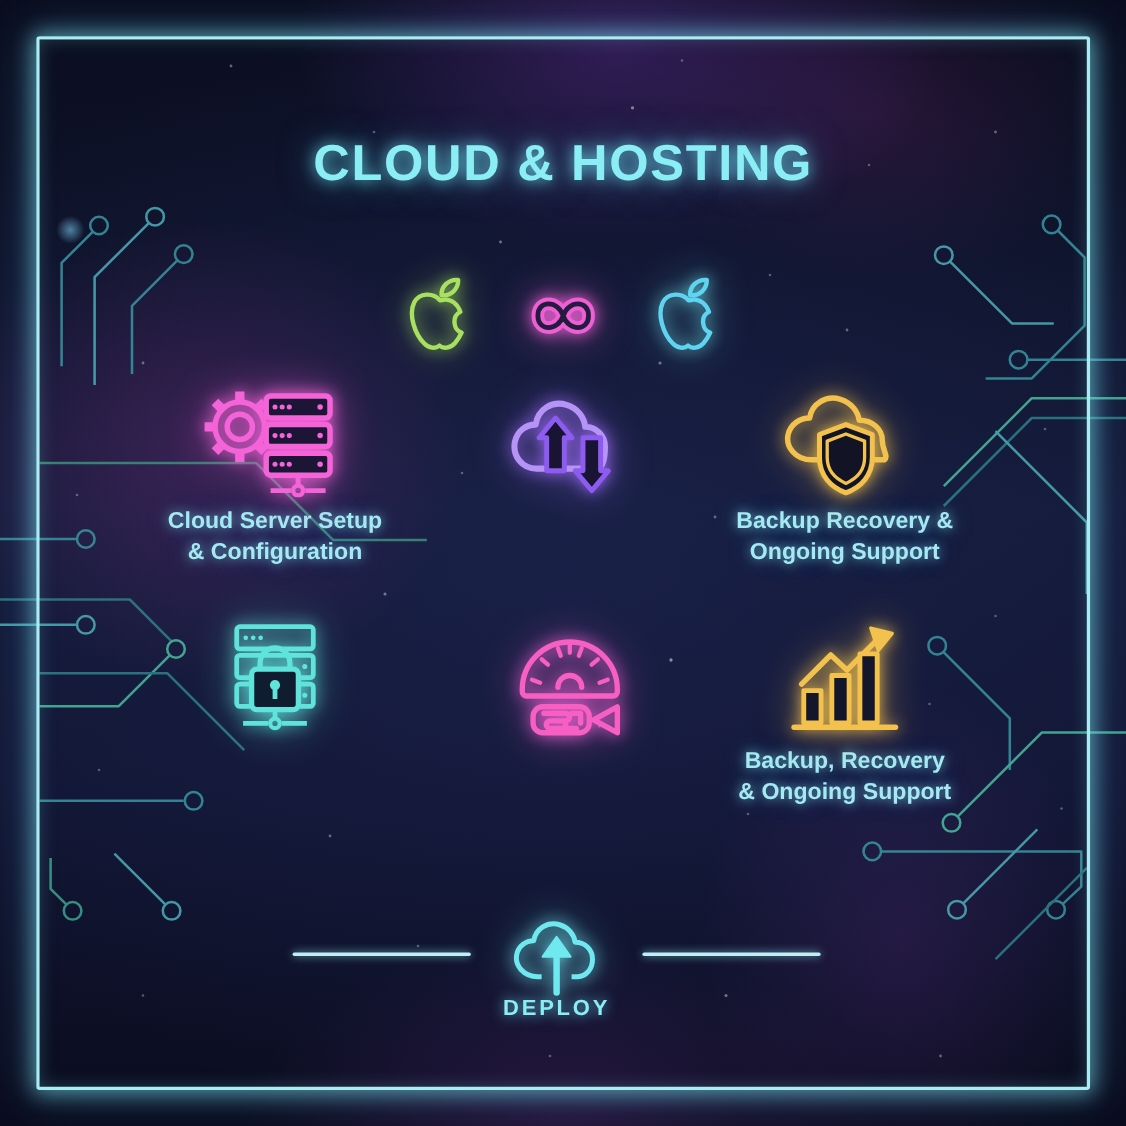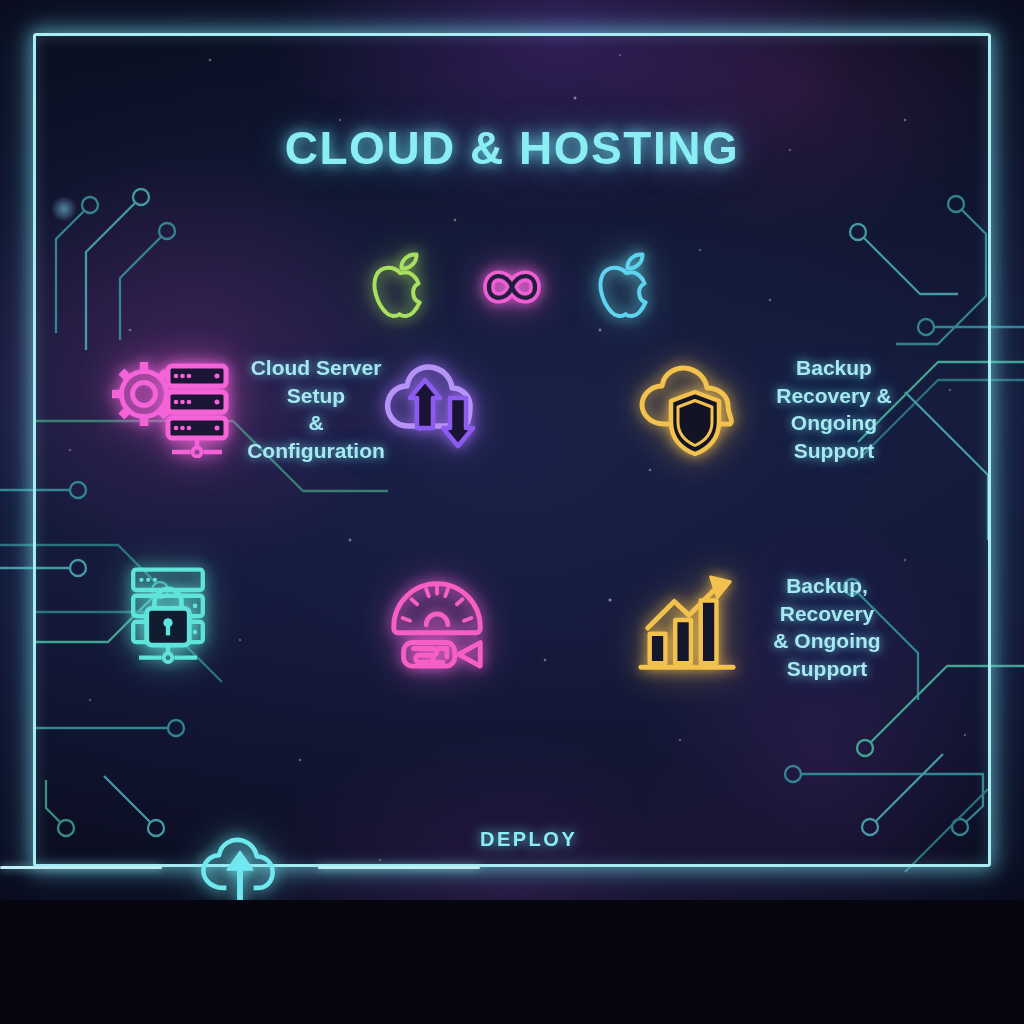--- a/index.html
+++ b/index.html
@@ -1,17 +1,17 @@
 <!DOCTYPE html>
 <html><head>
 <meta charset="utf-8">
 <style>
   html,body{margin:0;padding:0;background:#05060f;}
   .canvas{
-    position:relative;width:1024px;height:900px;overflow:hidden;
+    position:relative;width:1024px;height:1024px;overflow:hidden;
     font-family:"Liberation Sans","DejaVu Sans",sans-serif;
     background:
       radial-gradient(420px 260px at 55% 4%, rgba(110,50,165,.38), transparent 70%),
       radial-gradient(300px 220px at 78% 10%, rgba(140,40,120,.20), transparent 70%),
       radial-gradient(340px 300px at 18% 40%, rgba(185,55,165,.22), transparent 70%),
       radial-gradient(260px 340px at 80% 84%, rgba(95,45,130,.25), transparent 70%),
       radial-gradient(420px 240px at 50% 100%, rgba(120,50,150,.25), transparent 70%),
       radial-gradient(900px 700px at 50% 50%, rgba(35,45,100,.35), transparent 75%),
       linear-gradient(180deg,#0a0d1f 0%, #141a38 45%, #121634 70%, #0a0c1e 100%);
   }
@@ -25,32 +25,32 @@
   .content{position:absolute;inset:0;z-index:3;}
   .title{
     position:absolute;top:120px;left:0;right:0;text-align:center;
     color:#8ceef5;font-size:46px;font-weight:800;letter-spacing:1.5px;line-height:1.22;
     text-shadow:0 0 14px rgba(110,230,245,.9),0 0 34px rgba(80,200,230,.55);
   }
   .brand-row{
     position:absolute;top:246px;left:0;right:0;height:82px;
     display:flex;justify-content:center;align-items:center;gap:30px;
   }
-  .cell{position:absolute;width:280px;display:flex;align-items:center;}
+  .cell{position:absolute;width:280px;display:flex;flex-direction:column;align-items:center;}
   .icon-box{height:106px;display:flex;align-items:center;justify-content:center;}
   .label{
     margin-top:7px;text-align:center;white-space:pre-line;
     color:#a5e9f2;font-size:21px;font-weight:700;line-height:1.32;
     text-shadow:0 0 10px rgba(120,220,240,.75),0 0 22px rgba(80,180,220,.4);
   }
   .row1{top:347px;} .row2{top:565px;}
   .c1{left:110px;} .c2{left:378px;} .c3{left:628px;}
   .footer{
     position:absolute;top:828px;left:0;right:12px;
-    display:flex;flex-direction:row;
+    display:flex;flex-direction:column;align-items:center;
   }
   .footer-line-row{display:flex;align-items:center;gap:28px;height:78px;}
   .h-line{width:162px;height:3px;background:#bfeef4;border-radius:2px;
     box-shadow:0 0 8px rgba(140,230,240,.8);}
   .deploy-label{
     margin-top:0px;color:#8ceef5;font-size:20px;font-weight:800;letter-spacing:2.5px;
     text-shadow:0 0 12px rgba(110,230,245,.9);
   }
   .glow-pink{filter:drop-shadow(0 0 7px rgba(244,99,216,.9)) drop-shadow(0 0 18px rgba(244,99,216,.45));}
   .glow-purple{filter:drop-shadow(0 0 7px rgba(155,108,242,.9)) drop-shadow(0 0 18px rgba(155,108,242,.45));}

